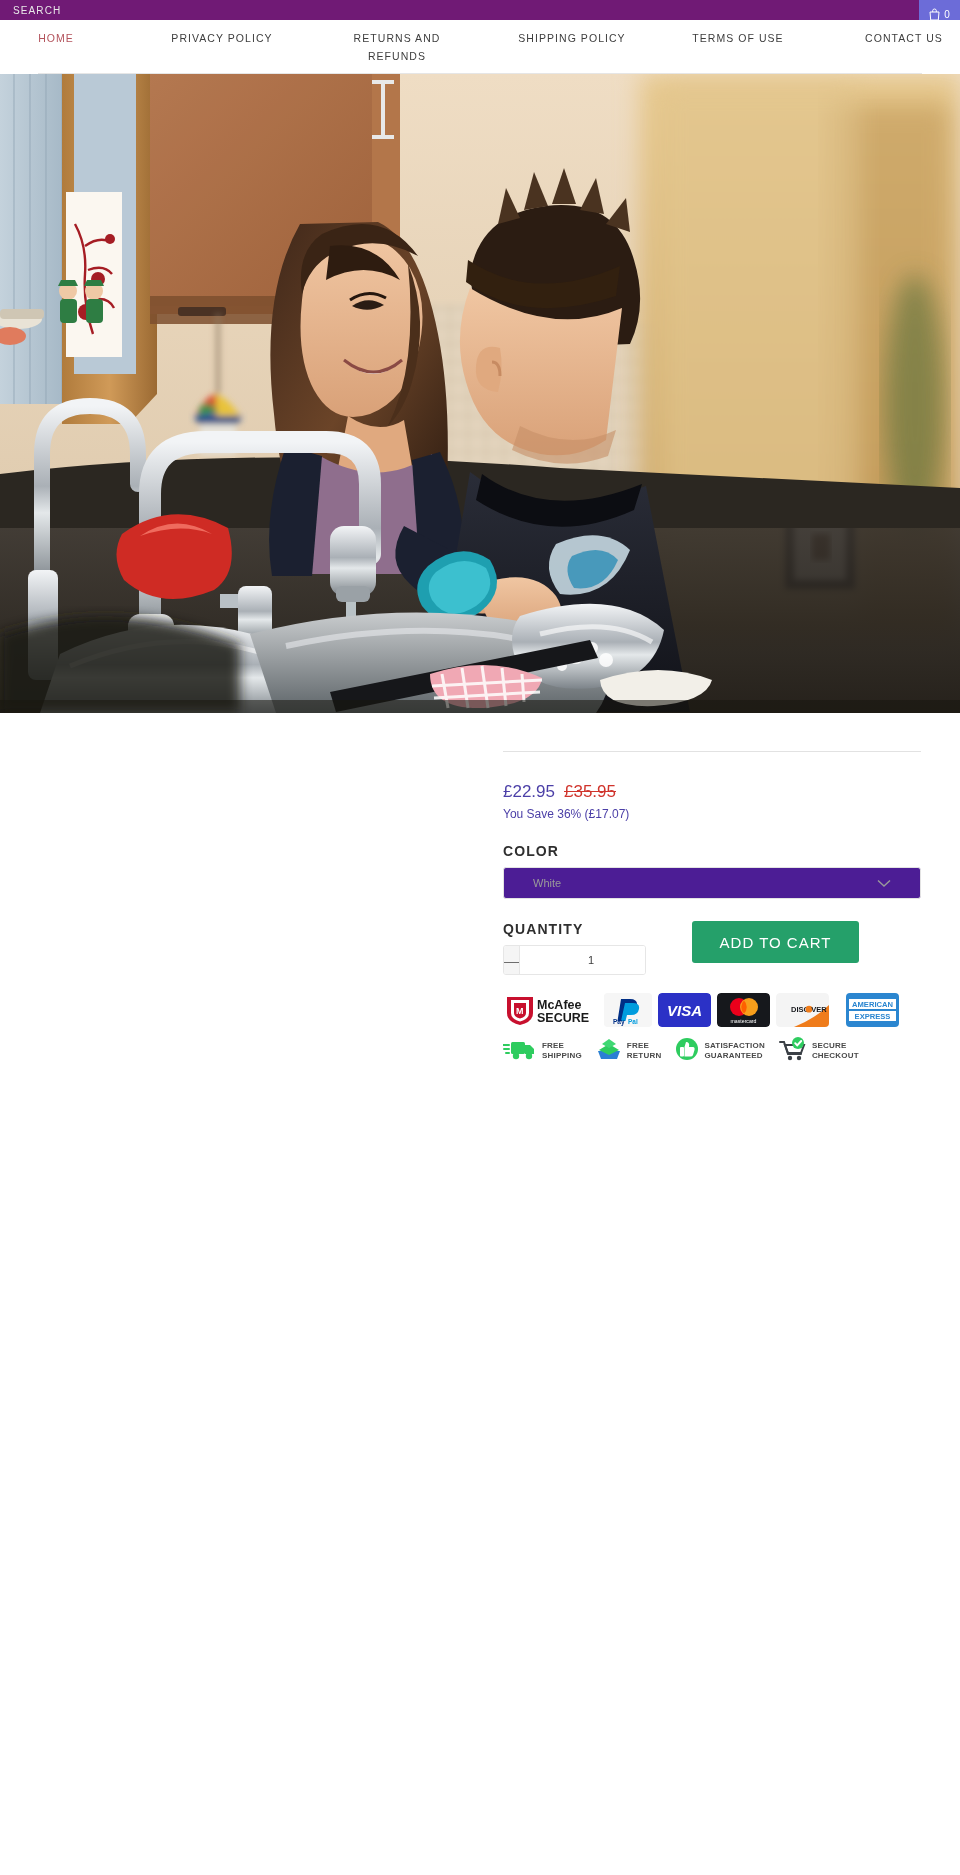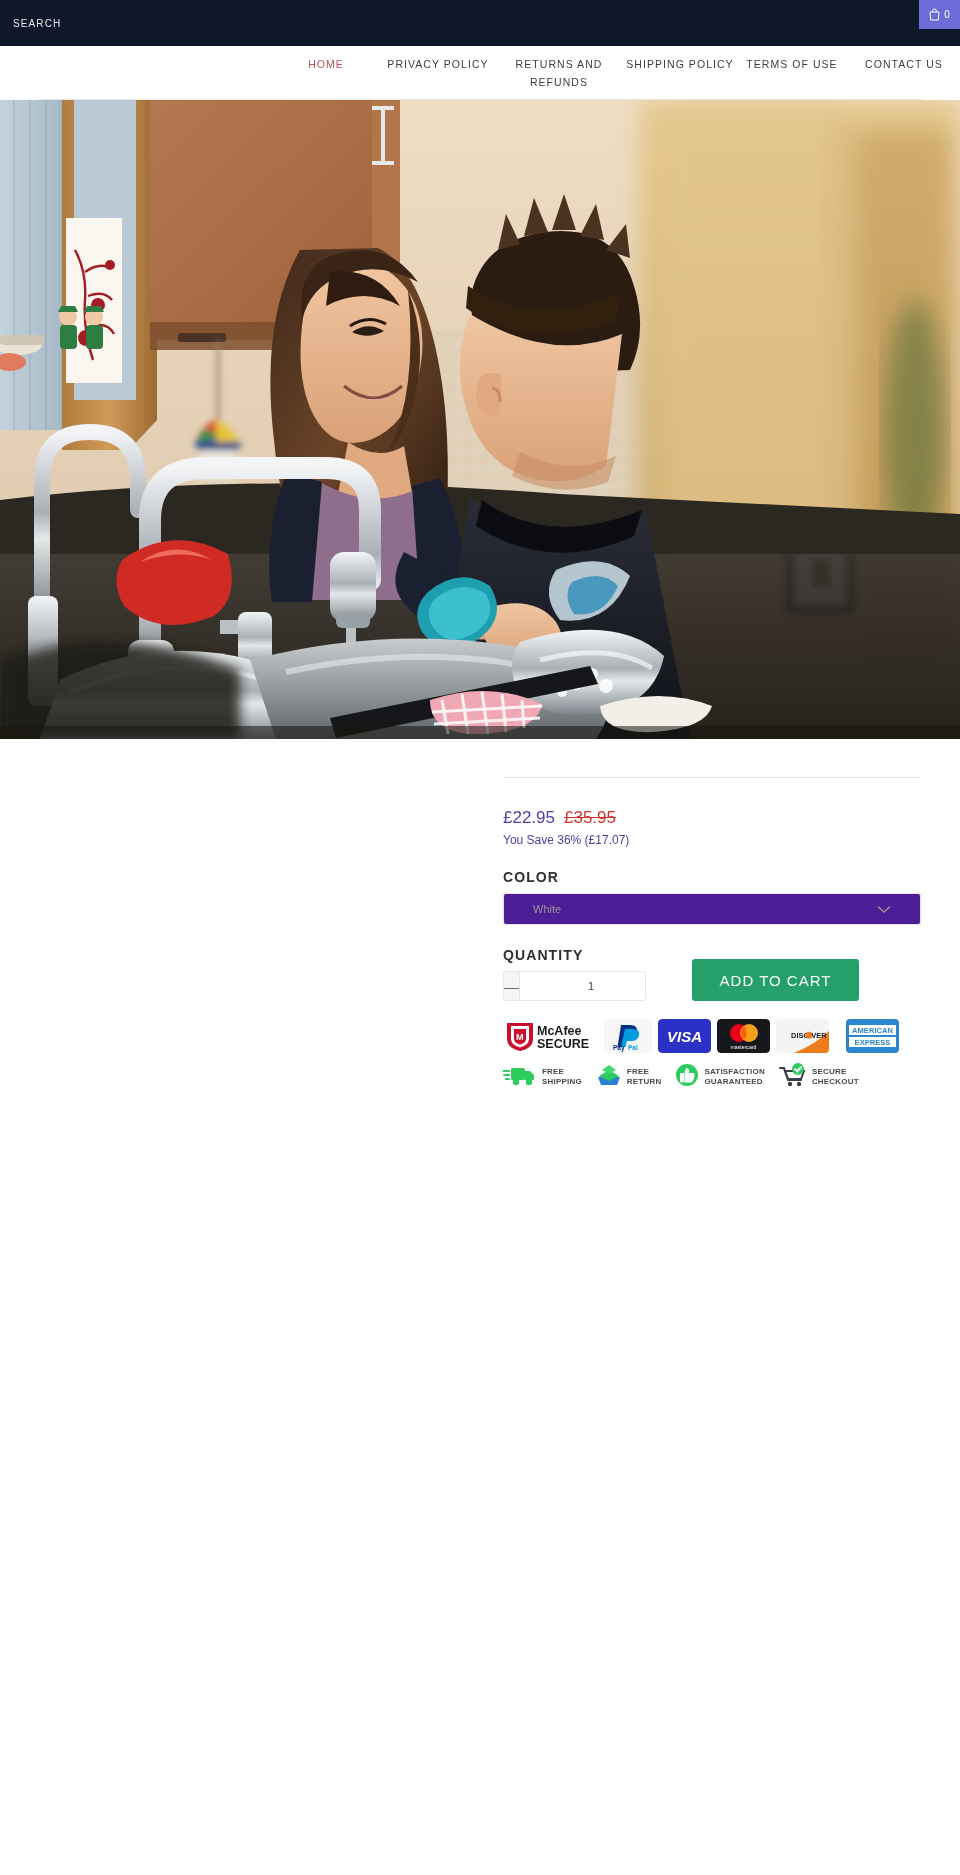--- a/index.html
+++ b/index.html
@@ -6,22 +6,22 @@
   html, body {
     width: 960px; height: 1875px;
     background: #ffffff;
     font-family: "Liberation Sans", sans-serif;
     overflow: hidden;
   }
 
   
   .topbar {
     position: relative;
-    height: 46px;
-    background: #0f172a;
+    height: 20px;
+    background: #701a75;
     display: flex;
     align-items: center;
   }
   .search-link {
     margin-left: 13px;
     color: #e8e8e8;
     font-size: 10px;
     letter-spacing: 1.1px;
     font-weight: 400;
     cursor: pointer;
@@ -42,21 +42,21 @@
   .cart-count { color: #fff; font-size: 10px; }
 
   
   .nav-wrap {
     position: relative;
     height: 54px;
     background: #ffffff;
   }
   .nav {
     display: flex;
-    justify-content: flex-end;
+    justify-content: space-between;
     align-items: flex-start;
     padding-top: 9px;
     gap: 0;
   }
   .nav-item {
     font-size: 10.5px;
     letter-spacing: 1.05px;
     color: #3d3d3d;
     text-align: center;
     line-height: 18px;
@@ -139,21 +139,21 @@
     display: flex;
     align-items: center;
     padding: 0 29px;
     cursor: pointer;
   }
   .select-value { font-size: 11px; color: #9a9a9a; flex: 1; }
   .chev { color: #9a9a9a; display:flex; }
 
   .qty-addcart {
     display: flex;
-    align-items: flex-end;
+    align-items: flex-start;
     gap: 22px;
     margin-top: 0;
   }
   .qty-block { width: 167px; }
   .qty-stepper {
     margin-top: 8px;
     display: flex;
     height: 30px;
     border: 1px solid #e6e6e6;
     border-radius: 3px;

